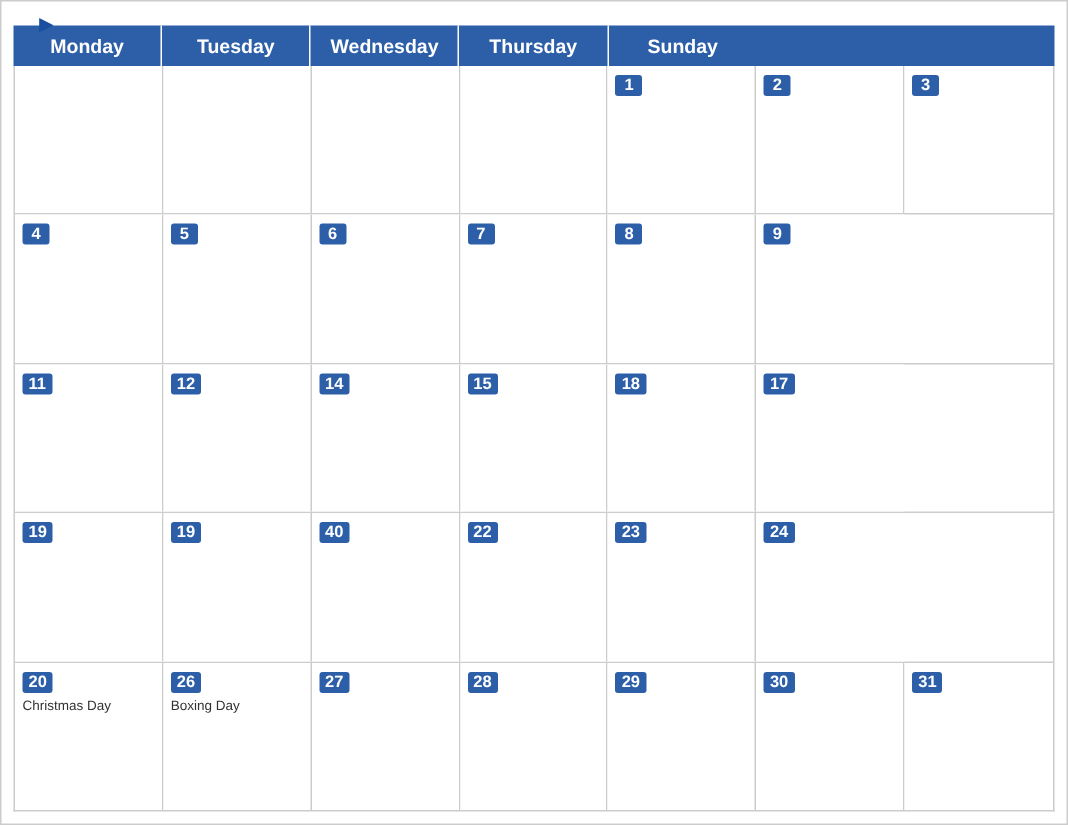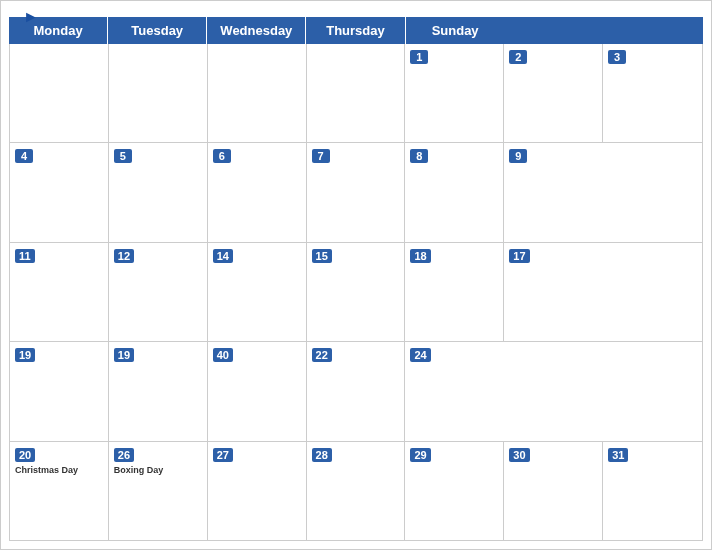--- a/index.html
+++ b/index.html
@@ -112,21 +112,20 @@
       border-radius: 2px;
       font-size: 11px;
       min-width: 18px;
       text-align: center;
     }
     .holiday-label {
       font-size: 9px;
       color: #333;
       margin-top: 2px;
       line-height: 1.2;
-      font-weight: bold;
     }
     .grid-border {
       border: 1px solid #ccc;
       border-top: none;
     }
   </style>
 </head>
 <body>
 
 <div class="calendar-wrapper">
@@ -174,20 +173,21 @@
           <div class="day-cell"><span class="day-number">14</span></div>
           <div class="day-cell"><span class="day-number">15</span></div>
           <div class="day-cell"><span class="day-number">18</span></div>
           <div class="day-cell"><span class="day-number">17</span></div>
         </div>
         <div class="week-row">
           <div class="day-cell"><span class="day-number">19</span></div>
           <div class="day-cell"><span class="day-number">19</span></div>
           <div class="day-cell"><span class="day-number">40</span></div>
           <div class="day-cell"><span class="day-number">22</span></div>
+          <div class="day-cell"><span class="day-number">23</span></div>
           <div class="day-cell"><span class="day-number">24</span></div>
         </div>
         <div class="week-row">
           <div class="day-cell"><span class="day-number">20</span><div class="holiday-label">Christmas Day</div></div>
           <div class="day-cell"><span class="day-number">26</span><div class="holiday-label">Boxing Day</div></div>
           <div class="day-cell"><span class="day-number">27</span></div>
           <div class="day-cell"><span class="day-number">28</span></div>
           <div class="day-cell"><span class="day-number">29</span></div>
           <div class="day-cell"><span class="day-number">30</span></div>
           <div class="day-cell"><span class="day-number">31</span></div>

